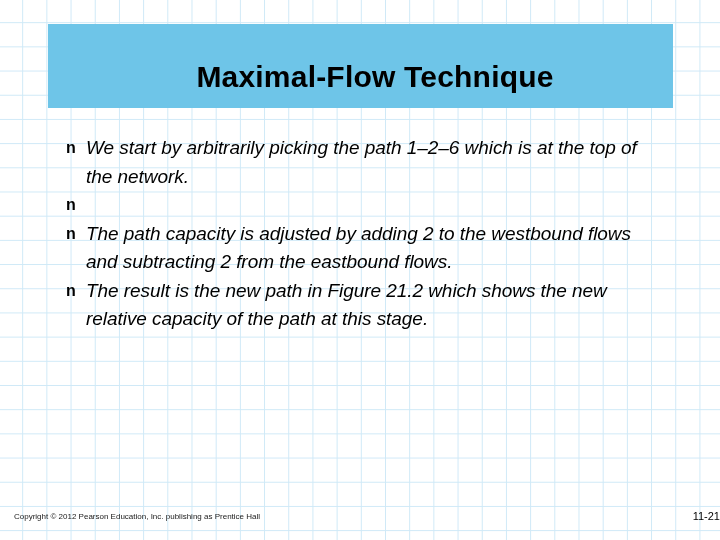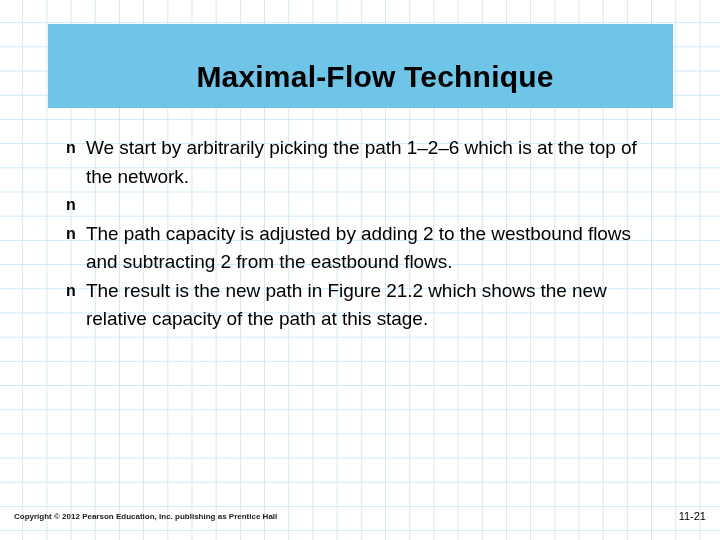--- a/index.html
+++ b/index.html
@@ -65,33 +65,33 @@
     width: 20px;
     flex: 0 0 20px;
     line-height: 28.5px;
     text-align: left;
   }
   .bullet-text {
     font-size: 19px;
     color: #000000;
     line-height: 28.5px;
     letter-spacing: -0.05px;
+    font-style: italic;
   }
   #footer-left {
     position: absolute;
     left: 14px;
     top: 512px;
     font-size: 8px;
     color: #1a1a1a;
     white-space: nowrap;
-    font-weight: bold;
   }
   #footer-right {
     position: absolute;
-    right: 14px;
+    right: 0;
     top: 510px;
     font-size: 11px;
     color: #000000;
     white-space: nowrap;
   }
 </style>
 </head>
 <body>
 
 <div id="slide">

